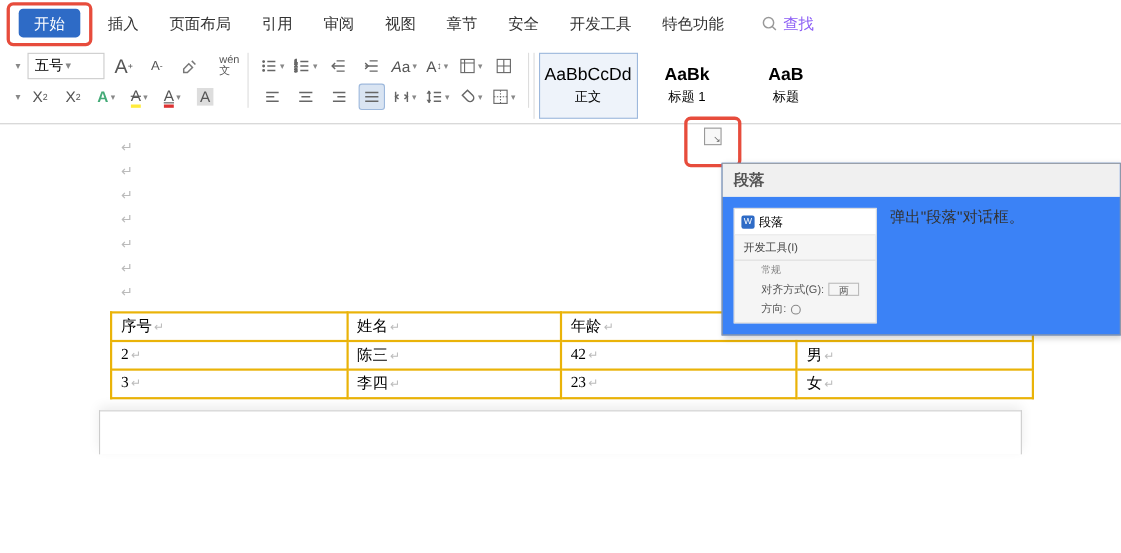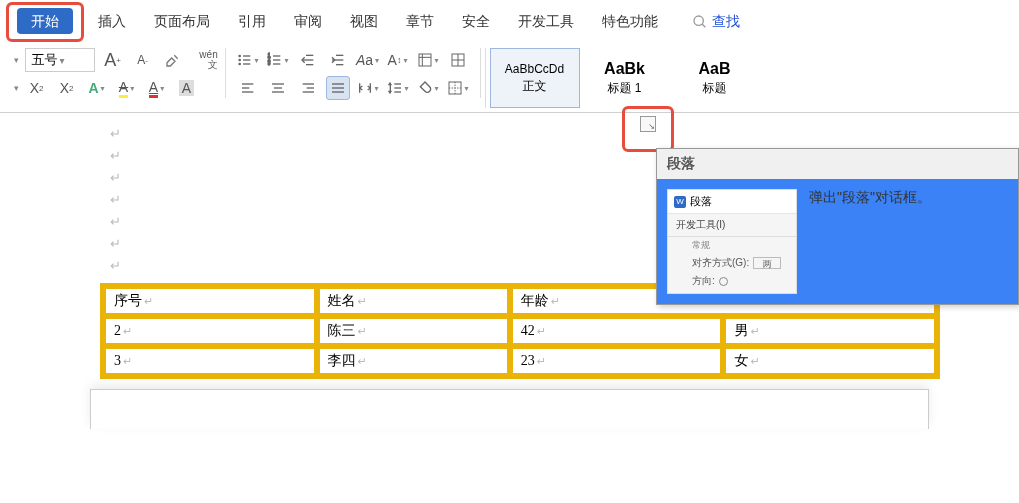--- a/index.html
+++ b/index.html
@@ -3,21 +3,21 @@
 <meta charset="utf-8">
 <style>
 * { box-sizing: border-box; margin: 0; padding: 0; }
 body { font-family: "Microsoft YaHei", SimSun, sans-serif; font-size: 13px; background: #fff; width: 1019px; height: 503px; overflow: hidden; position: relative; }
 
 
 .tabs { display: flex; align-items: center; gap: 0; padding: 2px 6px 0 6px; }
 .tab { padding: 5px 14px; font-size: 14px; cursor: pointer; color: #333; }
 .tab.active { background: #2e6bc6; color: #fff; border-radius: 4px; }
 .highlight-red { border: 3px solid #e74c3c; border-radius: 6px; }
-.search-box { display: flex; align-items: center; gap: 4px; margin-left: 20px; color: #1d4ed8; font-size: 14px; }
+.search-box { display: flex; align-items: center; gap: 4px; margin-left: 20px; color: #8b5cf6; font-size: 14px; }
 
 
 .ribbon { display: flex; border-bottom: 1px solid #d0d0d0; padding: 6px 8px 4px 8px; position: relative; }
 .ribbon-group { display: flex; flex-direction: column; gap: 4px; padding: 0 6px; }
 .ribbon-row { display: flex; align-items: center; gap: 6px; }
 .font-size-sel { border: 1px solid #ccc; padding: 2px 6px; font-size: 13px; background: #fff; display: flex; align-items: center; gap: 2px; width: 70px; }
 .font-size-sel .dd { color: #888; font-size: 10px; }
 .rbtn { width: 24px; height: 24px; display: flex; align-items: center; justify-content: center; color: #555; font-size: 14px; cursor: pointer; position: relative; }
 .rbtn.dd::after { content: "▾"; font-size: 8px; color: #888; margin-left: 2px; }
 .rbtn svg { width: 16px; height: 16px; }
@@ -25,21 +25,21 @@
 .strike-a { text-decoration: line-through; }
 .sep { width: 1px; background: #ddd; height: 50px; margin: 0 4px; }
 
 
 .rbtn.selected { background: #d9e4f2; border: 1px solid #9db8dc; border-radius: 3px; }
 
 
 .styles-gallery { display: flex; border-left: 1px solid #ddd; padding-left: 4px; }
 .style-item { width: 90px; height: 60px; border: 1px solid transparent; display: flex; flex-direction: column; align-items: center; justify-content: center; cursor: pointer; }
 .style-item.active { border: 1px solid #9db8dc; background: #eef3fa; }
-.style-preview { font-size: 12px; }
+.style-preview { font-size: 16px; }
 .style-preview.big { font-size: 16px; font-weight: bold; }
 .style-label { font-size: 12px; margin-top: 2px; }
 
 
 .dlg-launcher { position: absolute; left: 640px; top: 116px; }
 .dlg-launcher .corner { width: 16px; height: 16px; border: 1px solid #999; display: flex; align-items: flex-end; justify-content: flex-end; font-size: 8px; color: #666; cursor: pointer; background: #f8f8f8;}
 .dlg-launcher .red-box { position: absolute; left: -18px; top: -10px; width: 52px; height: 46px; border: 3px solid #e74c3c; border-radius: 6px; pointer-events: none; }
 
 
 .tooltip-panel { position: absolute; left: 656px; top: 148px; width: 363px; border: 1px solid #999; background: #3b82f6; box-shadow: 2px 2px 6px rgba(0,0,0,0.2); z-index: 10; }
@@ -51,27 +51,27 @@
 .tooltip-thumb .tab-label { font-size: 10px; padding: 4px 8px; color: #444;}
 .tooltip-thumb .line { font-size: 10px; padding: 2px 8px; color: #555; display: flex; align-items: center; gap: 4px; margin-left: 16px;}
 .tooltip-thumb .mini-input { border: 1px solid #bbb; width: 28px; height: 12px; display: inline-block; font-size: 9px; text-align: center;}
 .tooltip-thumb .radio { width: 9px; height: 9px; border: 1px solid #888; border-radius: 50%; display: inline-block;}
 .tooltip-desc { font-size: 14px; color: #333; flex: 1; }
 
 
 .doc-area { position: relative; padding: 10px 0 0 0; }
 .para-mark { color: #bbb; font-family: SimSun; font-size: 13px; margin-left: 110px; line-height: 22px; }
 .doc-table { border-collapse: collapse; margin-left: 100px; margin-top: 6px; width: 840px; font-family: SimSun; }
-.doc-table td { border: 6px solid #eab308; padding: 3px 8px; font-size: 14px; }
+.doc-table td { border: 2px solid #eab308; padding: 3px 8px; font-size: 14px; }
 .doc-table .pm { color: #bbb; font-size: 11px; margin-left: 2px; }
 .page-shadow { margin: 10px 90px 0 90px; height: 40px; border: 1px solid #ccc; border-bottom: none; box-shadow: 0 -4px 10px rgba(0,0,0,0.08); }
 
 
 .caret { font-size: 9px; color: #888; }
-.ruby-icon { font-size: 10px; text-align: right; line-height: 1; margin-left: 12px; }
+.ruby-icon { font-size: 10px; text-align: left; line-height: 1; margin-left: 12px; }
 </style>
 </head>
 <body>
 
 <div class="tabs">
   <span class="highlight-red" style="padding:8px;">
     <span class="tab active">开始</span>
   </span>
   <span class="tab">插入</span>
   <span class="tab">页面布局</span>

